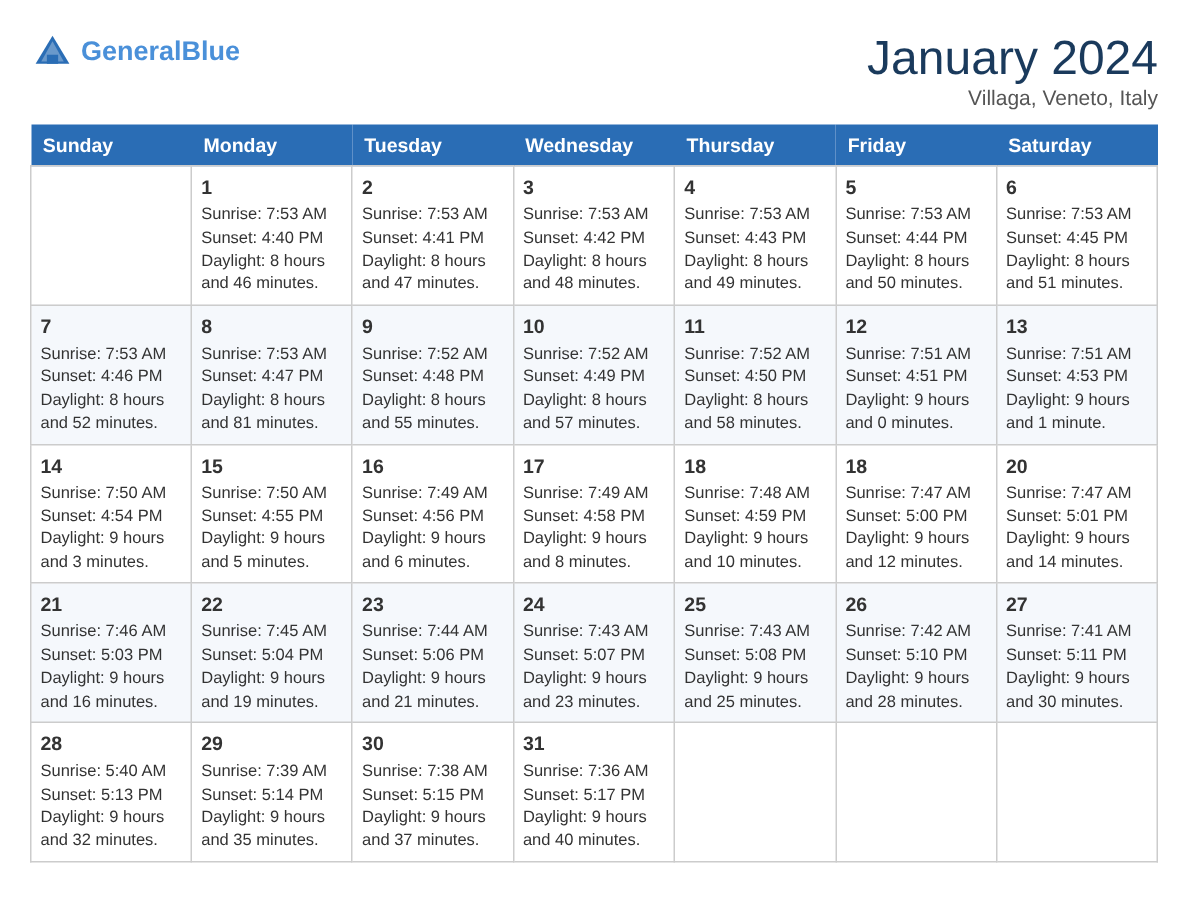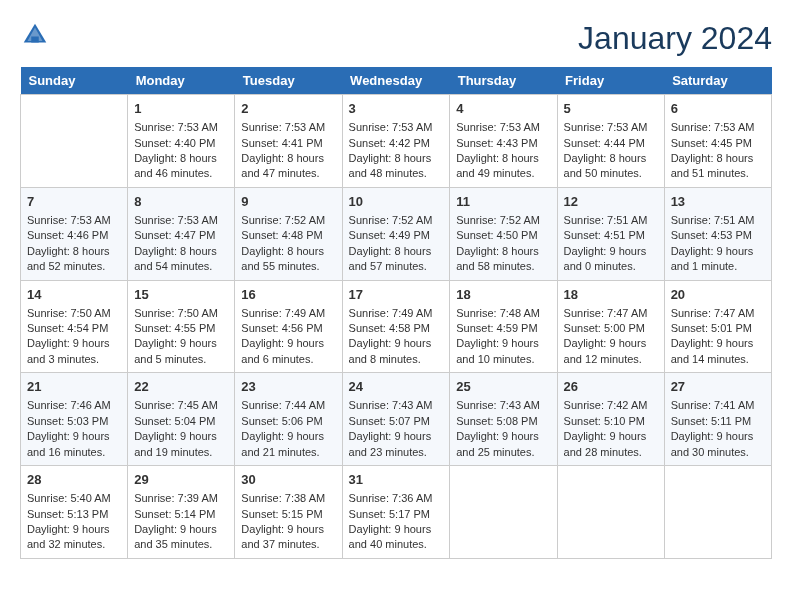--- a/index.html
+++ b/index.html
@@ -87,23 +87,27 @@
 </head>
 <body>
 
 <div class="header">
   <div class="logo">
     <svg class="logo-icon" viewBox="0 0 40 40">
       <polygon points="20,5 35,30 5,30" fill="#2a6db5"></polygon>
       <polygon points="20,10 30,28 10,28" fill="#fff" opacity="0.3"></polygon>
       <rect x="15" y="22" width="10" height="8" fill="#2a6db5"></rect>
     </svg>
+    <div class="logo-text">
+      <div><span>General</span><span style="color:#4a90d9">Blue</span></div>
+    </div>
   </div>
   <div class="title-block">
     <div class="month-title">January 2024</div>
+    <div class="location">Villaga, Veneto, Italy</div>
   </div>
 </div>
 
 <table>
   <thead>
     <tr>
     <th>Sunday</th>
         <th>Monday</th>
         <th>Tuesday</th>
         <th>Wednesday</th>
@@ -156,21 +160,21 @@
         <td>
         <span class="day-num">7</span>
         <span>Sunrise: 7:53 AM</span><br>
         <span>Sunset: 4:46 PM</span><br>
         <span>Daylight: 8 hours and 52 minutes.</span>
       </td>
         <td>
         <span class="day-num">8</span>
         <span>Sunrise: 7:53 AM</span><br>
         <span>Sunset: 4:47 PM</span><br>
-        <span>Daylight: 8 hours and 54 minutes.</span>
+        <span>Daylight: 8 hours and 81 minutes.</span>
       </td>
         <td>
         <span class="day-num">9</span>
         <span>Sunrise: 7:52 AM</span><br>
         <span>Sunset: 4:48 PM</span><br>
         <span>Daylight: 8 hours and 55 minutes.</span>
       </td>
         <td>
         <span class="day-num">10</span>
         <span>Sunrise: 7:52 AM</span><br>

